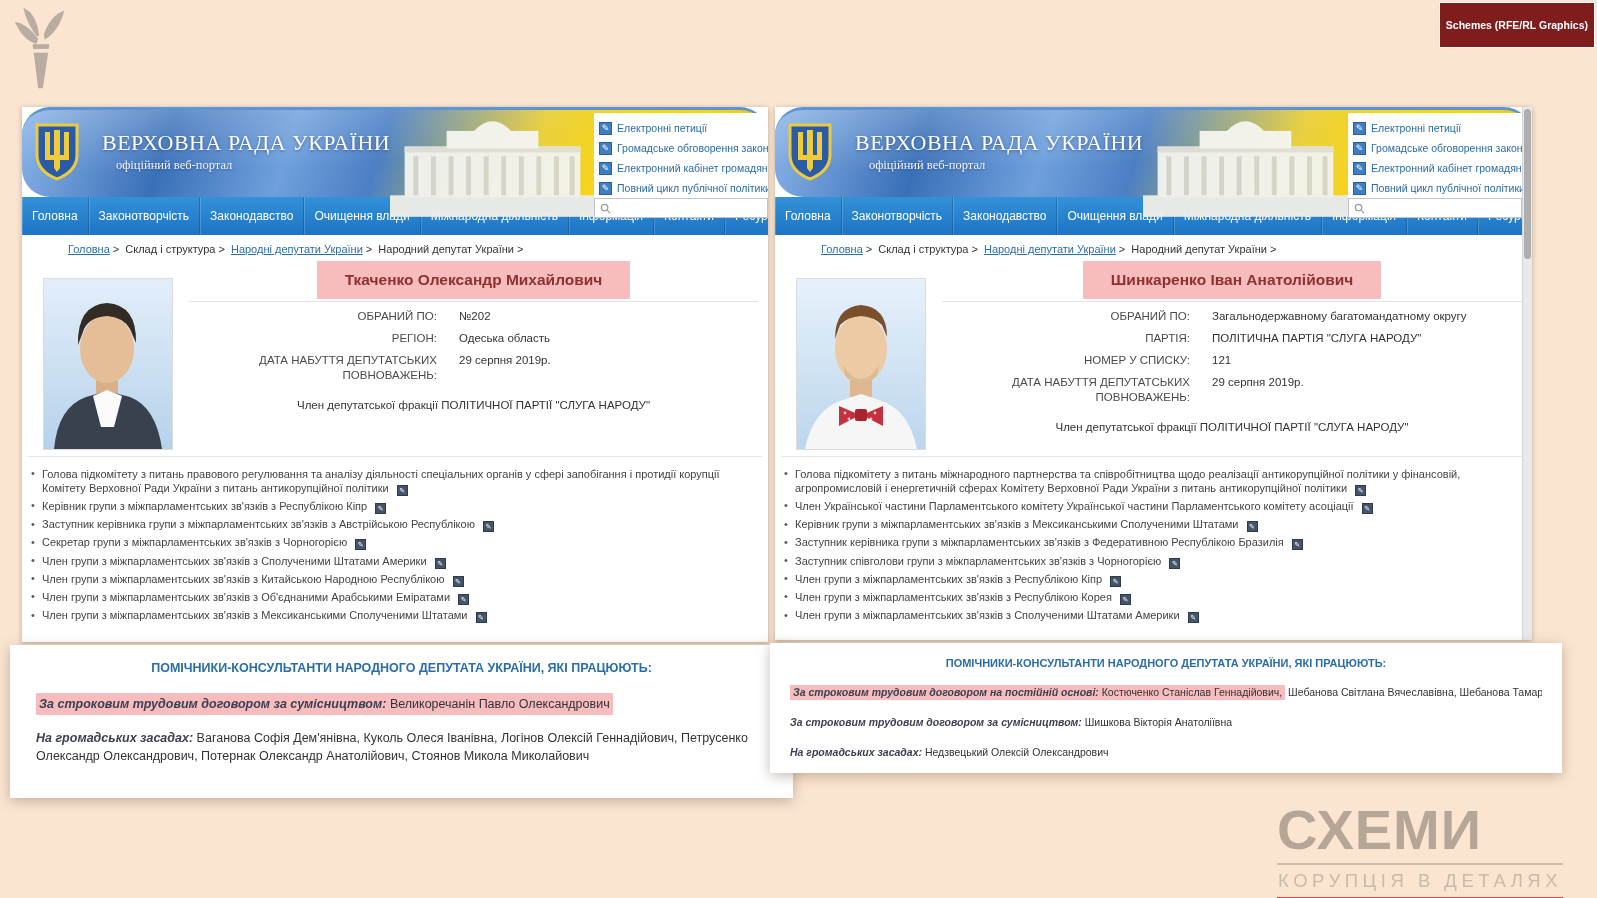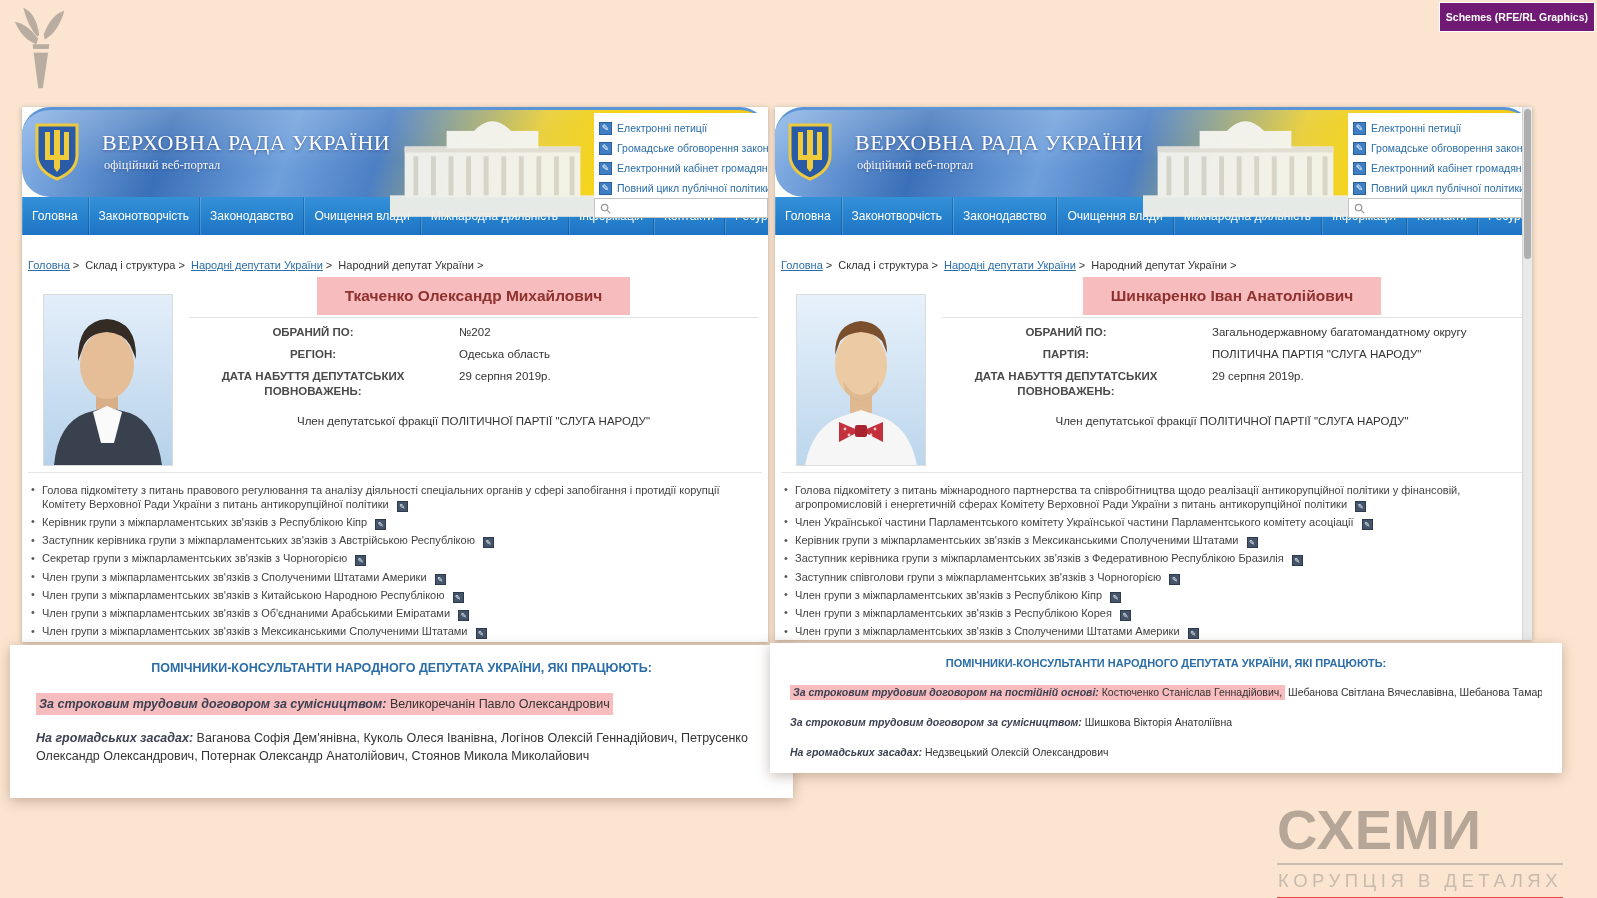--- a/index.html
+++ b/index.html
@@ -4,22 +4,22 @@
 <style>
   * { box-sizing: border-box; margin: 0; padding: 0; }
   body { width: 1597px; height: 898px; font-family: "Liberation Sans", sans-serif; }
   .canvas { position: relative; width: 1597px; height: 898px; background: #fbe5d0; overflow: hidden; }
 
   
   .rfe-logo { position: absolute; left: 12px; top: 6px; display: flex; align-items: flex-start; color: #b9aca0; }
   .rfe-text { margin-left: 10px; margin-top: 16px; font-size: 30px; font-weight: bold; line-height: 1.12; color: #b9aca0; }
 
   
-  .schemes-badge { position: absolute; top: 2px; right: 2px; background: #701a75; color: #fff;
-    font-size: 10.5px; font-weight: bold; padding: 8px 6px; border: 1px solid #fff; }
+  .schemes-badge { position: absolute; top: 2px; right: 2px; background: #7f1d1d; color: #fff;
+    font-size: 10.5px; font-weight: bold; padding: 16px 6px; border: 1px solid #fff; }
 
   
   .schemes-logo { position: absolute; right: 34px; top: 802px; color: #b5a698; }
   .schemes-title { font-size: 56px; font-weight: bold; letter-spacing: 1px; line-height: 1; }
   .schemes-sub { margin-top: 5px; border-top: 2px solid #cbbdae; border-bottom: 4px solid #ef4444;
     padding: 5px 1px; font-size: 18.5px; letter-spacing: 4.5px; color: #c9bbac; white-space: nowrap; }
 
   
   .page { position: absolute; background: #fff; overflow: hidden; box-shadow: 0 1px 5px rgba(0,0,0,.28); }
   .page-left  { left: 22px;  top: 107px; width: 746px; height: 535px; }
@@ -29,56 +29,56 @@
   .vr-header { position: relative; height: 90px; border-top: 3px solid #5b95d5;
     background:
       radial-gradient(ellipse at 18% -30%, rgba(255,255,255,.30), transparent 55%),
       linear-gradient(108deg, #8ab4e8 0%, #3a70b8 20%, #6fa0dc 36%, #4c7fc4 48%, #e9d040 68%, #ffd800 84%, #e9c32a 100%);
     border-radius: 28px;
   }
   .emblem { position: absolute; left: 12px; top: 12px; }
   .vr-title { position: absolute; left: 80px; top: 20px; color: #fefefe;
     font-family: "Liberation Serif", serif; font-size: 22px; letter-spacing: .5px;
     text-shadow: 0 1px 3px rgba(30,50,110,.55); white-space: nowrap; }
-  .vr-sub { position: absolute; left: 82px; top: 48px; color: #f4f6fb;
+  .vr-sub { position: absolute; left: 94px; top: 48px; color: #f4f6fb;
     font-family: "Liberation Serif", serif; font-size: 12.5px; text-shadow: 0 1px 2px rgba(30,50,110,.5); }
   .building { position: absolute; left: 368px; top: 8px; opacity: .96; }
 
   .quick-panel { position: absolute; top: 3px; right: 0; width: 174px; background: #fff; padding: 5px 0 4px 5px; }
   .page-right .quick-panel { right: 10px; }
   .quick-row { display: flex; align-items: center; height: 20px; white-space: nowrap; overflow: hidden; }
   .edit-icon { flex: none; width: 13px; height: 13px; background: #3f7ec2; border: 1px solid #2a5f9e;
     color: #fff; font-size: 9px; line-height: 11px; text-align: center; margin-right: 5px; }
   .quick-label { color: #2a6da8; font-size: 10.5px; }
   .search-box { position: absolute; top: 88px; right: 0; width: 174px; height: 20px; background: #fff;
     border: 1px solid #c4c4c4; display: flex; align-items: center; padding-left: 5px; }
   .page-right .search-box { right: 10px; }
   .search-input { border: 0; outline: 0; width: 140px; font-size: 11px; margin-left: 4px; }
 
   
   .vr-nav { height: 38px; background: linear-gradient(#3391d8, #1d74c4); display: flex; align-items: stretch; overflow: hidden; }
   .nav-item { color: #fff; font-size: 12px; line-height: 38px; padding: 0 10px; white-space: nowrap;
     border-right: 1px solid rgba(10,60,110,.35); box-shadow: inset 1px 0 0 rgba(255,255,255,.18); cursor: pointer; }
 
   
-  .breadcrumb { padding: 24px 6px 6px; font-size: 11px; color: #333; white-space: nowrap; overflow: hidden; }
+  .breadcrumb { padding: 8px 6px 6px; font-size: 11px; color: #333; white-space: nowrap; overflow: hidden; margin-left: 40px; }
   .bc-label { color: #333; }
   .bc-label.bc-link { color: #2a6da8; text-decoration: underline; cursor: pointer; }
   .bc-sep { color: #333; margin: 0 3px; }
 
   
   .deputy { display: flex; padding: 0 10px 0 12px; min-height: 188px; margin-left: 9px; }
   .photo { flex: none; width: 130px; height: 172px; margin-top: 17px; border: 1px solid #dcdcdc; background: #cfe2f2; }
   .dep-main { flex: 1; padding-left: 16px; min-width: 0; }
   .dep-name-row { text-align: center; margin-top: 0; border-bottom: 1px solid #e3e3e3; padding-bottom: 2px; }
   .dep-name { display: inline-block; background: #f7bcbe; color: #8f312e; font-weight: bold;
     font-size: 15.5px; padding: 10px 28px; white-space: nowrap; }
   .info-rows { margin-top: 6px; }
   .info-row { display: flex; margin: 7px 0; font-size: 11.5px; line-height: 1.3; }
-  .info-label { flex: none; width: 248px; text-align: center; font-weight: bold; color: #4a4a4a; }
+  .info-label { flex: none; width: 248px; text-align: right; font-weight: normal; color: #4a4a4a; }
   .info-value { padding-left: 22px; color: #333; }
   .fraction { text-align: center; font-size: 11.5px; color: #333; margin-top: 16px; }
 
   
   .positions-wrap { border-top: 1px solid #e6e6e6; margin: 6px 6px 0; padding: 8px 2px 0 0; }
   .positions { list-style: none; }
   .position-item { position: relative; font-size: 11px; color: #444; padding: 1.6px 0 1.6px 14px; line-height: 1.3; }
   .position-item::before { content: "•"; position: absolute; left: 3px; top: 1px; color: #555; }
   .doc-icon { display: inline-block; width: 11px; height: 11px; background: #44546a; border: 1px solid #2e3a4c;
     color: #fff; font-size: 7px; line-height: 9px; text-align: center; margin-left: 5px; vertical-align: -1px; cursor: pointer; }
@@ -396,20 +396,24 @@
 
         <div class="info-row">
             <div class="info-label">ОБРАНИЙ ПО:</div>
             <div class="info-value">Загальнодержавному багатомандатному округу</div>
           </div>
             <div class="info-row">
             <div class="info-label">ПАРТІЯ:</div>
             <div class="info-value">ПОЛІТИЧНА ПАРТІЯ "СЛУГА НАРОДУ"</div>
           </div>
             <div class="info-row">
+            <div class="info-label">НОМЕР У СПИСКУ:</div>
+            <div class="info-value">121</div>
+          </div>
+            <div class="info-row">
             <div class="info-label">ДАТА НАБУТТЯ ДЕПУТАТСЬКИХ ПОВНОВАЖЕНЬ:</div>
             <div class="info-value">29 серпня 2019р.</div>
           </div>
           </div>
         <div class="fraction">Член депутатської фракції ПОЛІТИЧНОЇ ПАРТІЇ "СЛУГА НАРОДУ"</div>
       </div>
     </div>
 
     <div class="positions-wrap">
       <ul class="positions">

